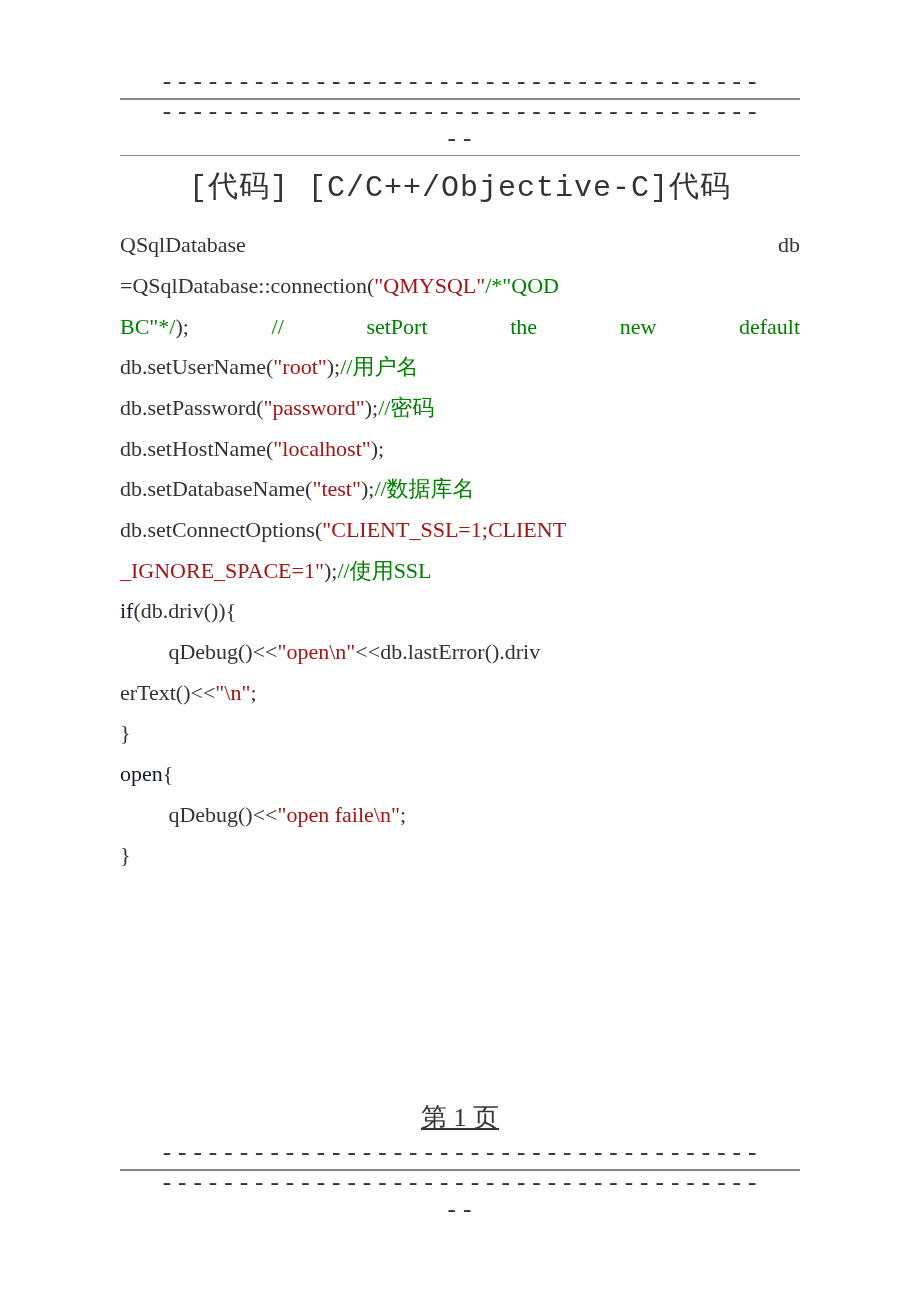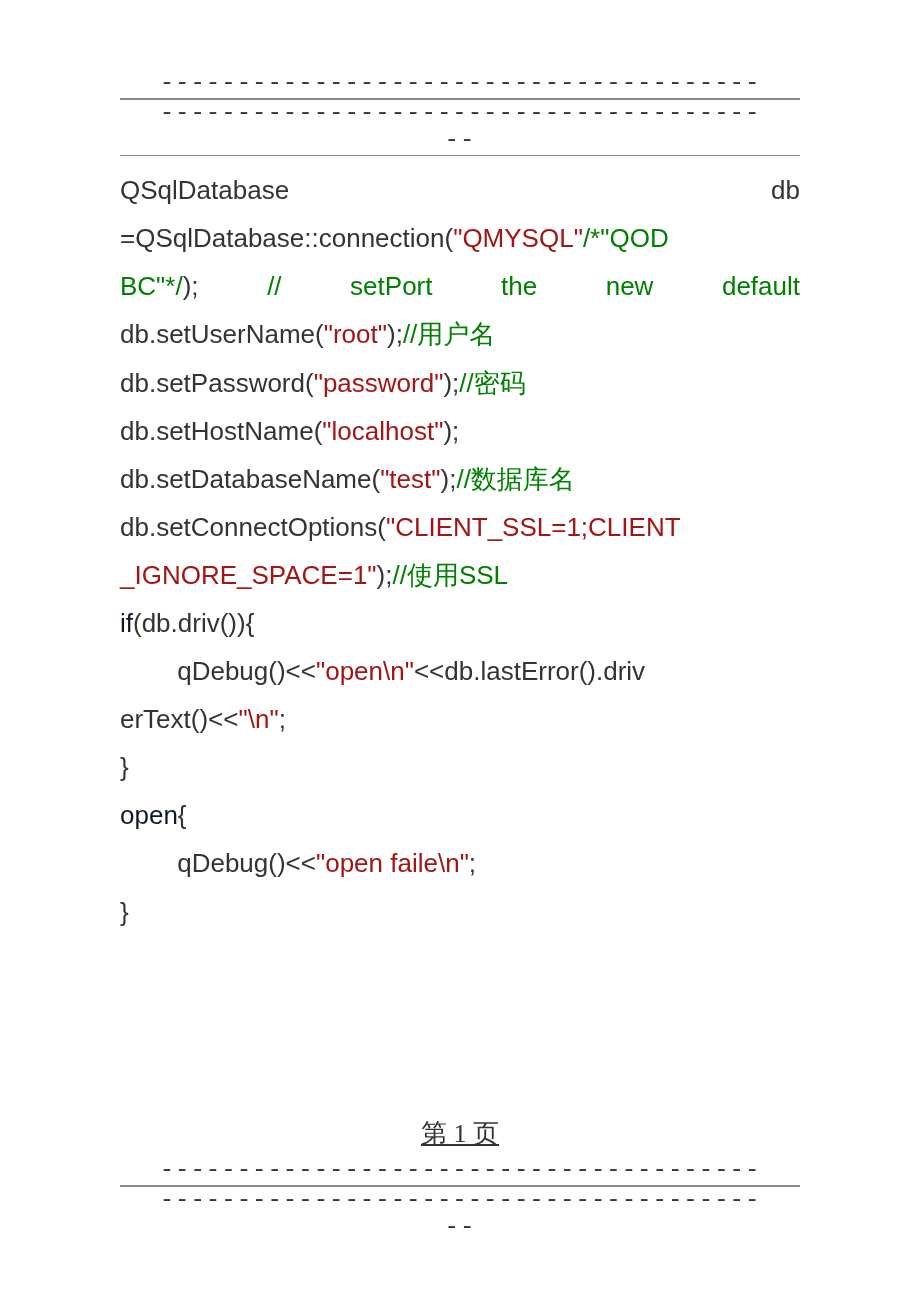--- a/index.html
+++ b/index.html
@@ -40,43 +40,43 @@
   }
   .heading {
     font-family: "SimSun", "Courier New", monospace;
     font-size: 30px;
     color: #333;
     text-align: center;
     margin: 8px 0 18px 0;
     letter-spacing: 1px;
   }
   .code-block {
-    font-family: Liberation Sans, sans-serif;
-    font-size: 26px;
+    font-family: Liberation Serif, serif;
+    font-size: 22px;
     color: #333;
     line-height: 1.85;
     text-align: left;
     word-break: break-all;
   }
   .code-row {
     display: block;
     text-align: justify;
     text-align-last: justify;
   }
   .code-row.nojust {
     text-align: left;
     text-align-last: left;
   }
   .indent { padding-left: 2.2em; display: inline; }
   .str { color: #a31515; }  
   .cmt { color: #008000; }  
   .kw  { color: #0f172a; }  
   .footer {
     position: absolute;
-    bottom: 62px;
+    bottom: 78px;
     left: 120px;
     right: 120px;
     text-align: center;
   }
   .page-num {
     font-family: "SimSun", serif;
     font-size: 26px;
     text-decoration: underline;
     color: #333;
     margin-bottom: 6px;
@@ -88,20 +88,21 @@
 <div class="page">
 
   <div class="top-dashes">
     <div class="dash-line">---------------------------------------</div>
     <hr class="hr-thick">
     <div class="dash-line">---------------------------------------</div>
     <div class="dash-last">--</div>
   </div>
   <hr class="hr-thin">
 
+  <div class="heading">[代码] [C/C++/Objective-C]代码</div>
 
   <div class="code-block">
 
     <span class="code-row">
       <span>QSqlDatabase</span>
       <span>db</span>
     </span>
 
     <span class="code-row nojust">
       <span>=QSqlDatabase::connection(</span><span class="str">"QMYSQL"</span><span class="cmt">/*"QOD</span>

